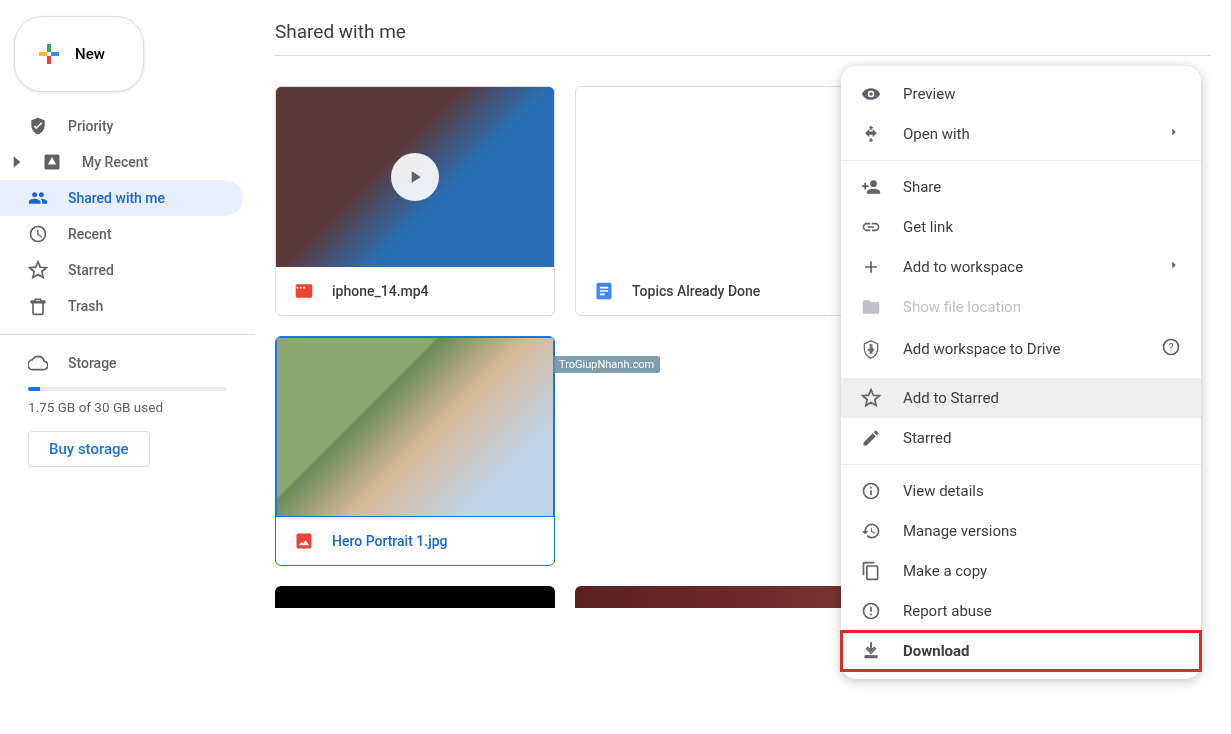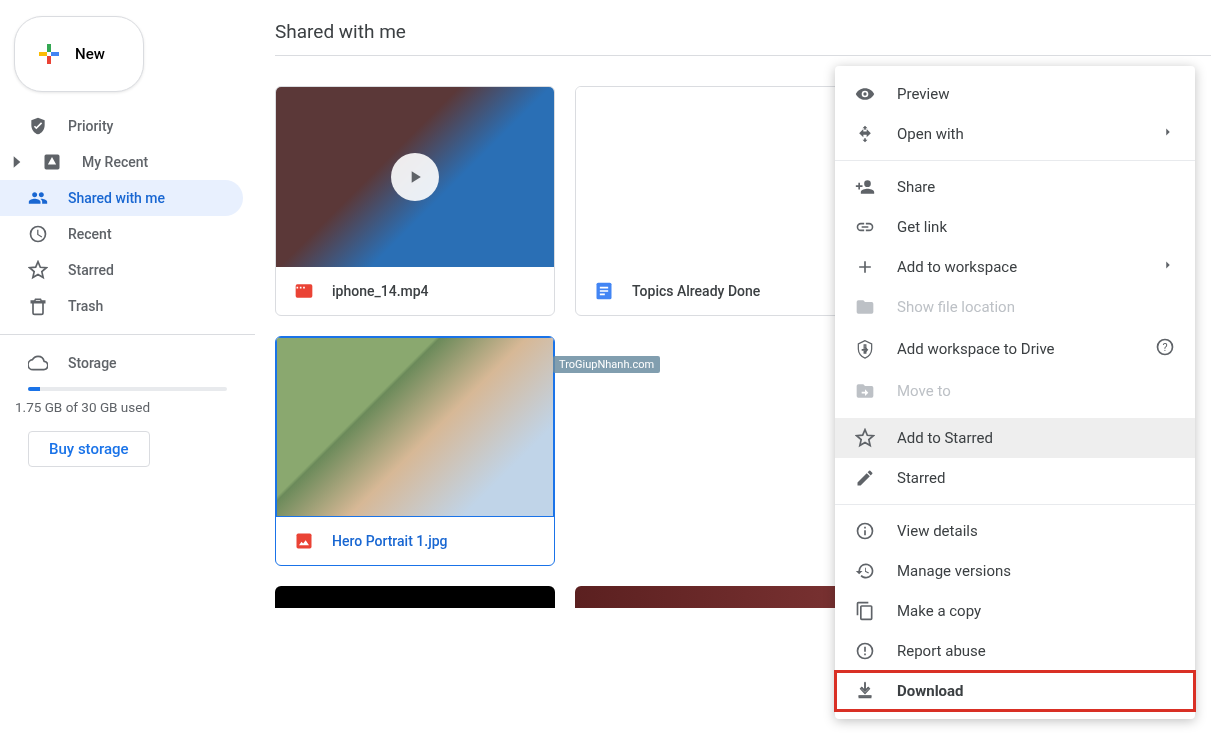--- a/index.html
+++ b/index.html
@@ -10,39 +10,39 @@
 .plus-icon { width: 24px; height: 24px; }
 .nav-item { display: flex; align-items: center; gap: 20px; padding: 8px 12px 8px 28px; font-size: 14px; font-weight: 500; color: #5f6368; cursor: pointer; border-radius: 0 20px 20px 0; margin-right: 12px; }
 .nav-item.expandable { padding-left: 12px; }
 .nav-item.active { background: #e8f0fe; color: #1967d2; }
 .nav-item.active svg { fill: #1967d2; }
 .nav-item svg { width: 20px; height: 20px; fill: #5f6368; flex-shrink: 0; }
 .expand-arrow { width: 10px; display: flex; justify-content: center; }
 .divider { height: 1px; background: #dadce0; margin: 10px 0 10px 0; }
 .storage-bar { height: 4px; background: #e8eaed; margin: 6px 28px 8px 28px; border-radius: 2px; overflow: hidden; }
 .storage-fill { height: 100%; width: 6%; background: #1a73e8; }
-.storage-text { font-size: 13.5px; color: #5f6368; padding-left: 15px; margin-bottom: 16px; }
+.storage-text { font-size: 13.5px; color: #5f6368; padding-left: 28px; margin-bottom: 16px; }
 .buy-btn { margin-left: 28px; padding: 8px 20px; border: 1px solid #dadce0; border-radius: 4px; background: #fff; color: #1a73e8; font-size: 15px; font-weight: 500; cursor: pointer; }
 .main { flex: 1; padding: 20px 20px; }
 .page-title { font-size: 19px; color: #3c4043; margin-bottom: 12px; }
 .title-rule { height: 1px; background: #dadce0; margin-bottom: 30px; }
 .grid { display: grid; grid-template-columns: repeat(2, 280px); gap: 20px; }
 .card { border: 1px solid #dadce0; border-radius: 6px; overflow: hidden; background: #fff; }
 .thumb { height: 180px; background: #f1f3f4; display: flex; align-items: center; justify-content: center; position: relative; }
 .card-footer { display: flex; align-items: center; gap: 18px; padding: 14px 18px; font-size: 14px; font-weight: 500; color: #3c4043; }
 .card-footer.selected { color: #1967d2; }
 .file-icon { width: 20px; height: 20px; }
 .card.selected { border-color: #1a73e8; }
 .card.selected .thumb { box-shadow: inset 0 0 0 1px #1a73e8; }
 .thumb-video { background: linear-gradient(135deg, #5b3838 40%, #2a6fb5 60%); }
 .thumb-doc { background: #fff; padding: 12px; font-size: 5px; color: #888; line-height: 1.3; overflow: hidden; }
 .thumb-portrait { background: linear-gradient(135deg, #8aa86f 35%, #6b8a5a 36%, #d7b896 55%, #c0d4e8 80%); }
 .play-btn { position: absolute; width: 48px; height: 48px; background: rgba(255,255,255,0.9); border-radius: 50%; display: flex; align-items: center; justify-content: center; }
 .folder-big { width: 64px; height: 52px; }
-.context-menu { position: absolute; top: 66px; right: 36px; width: 360px; background: #fff; border-radius: 4px; box-shadow: 0 2px 12px rgba(0,0,0,0.25); padding: 8px 0; z-index: 10; }
+.context-menu { position: absolute; top: 66px; right: 30px; width: 360px; background: #fff; border-radius: 15px; box-shadow: 0 2px 12px rgba(0,0,0,0.25); padding: 8px 0; z-index: 10; }
 .menu-item { display: flex; align-items: center; gap: 22px; padding: 10px 20px; font-size: 15px; color: #3c4043; cursor: pointer; position: relative; }
 .menu-item.hovered { background: #eeeeee; margin-top: 7px; }
 .menu-item.disabled { color: #bdc1c6; }
 .menu-item .mi-icon { width: 20px; height: 20px; flex-shrink: 0; display: flex; align-items: center; justify-content: center; }
 .menu-item .mi-icon svg { width: 20px; height: 20px; fill: #5f6368; }
 .menu-item.disabled .mi-icon svg { fill: #bdc1c6; }
 .menu-item .chevron { margin-left: auto; }
 .menu-item .help { margin-left: auto; }
 .menu-sep { height: 1px; background: #e8eaed; margin: 6px 0; }
 .menu-item.highlighted { outline: 3px solid #d93025; outline-offset: -2px; font-weight: bold; }
@@ -258,28 +258,20 @@
           <path d="M12 2 4 6v6c0 5 3.4 9.7 8 11 4.6-1.3 8-6 8-11V6l-8-4zm1 15h-2v-2h2v2zm0-4h-2V7h2v6z" fill="none" stroke="#5f6368" stroke-width="1.5"></path>
           <path d="M8 12h5l-2-2 1-1 4 4-4 4-1-1 2-2H8z"></path>
         </svg>
       </span>
       <span>Add workspace to Drive</span>
       <span class="help"><svg viewBox="0 0 24 24" width="20" height="20">
           <circle cx="12" cy="12" r="9" fill="none" stroke="#5f6368" stroke-width="2"></circle>
           <text x="12" y="17" text-anchor="middle" font-size="13" fill="#5f6368">?</text>
         </svg></span>
     </div>
-  <div class="menu-item disabled">
-      <span class="mi-icon">
-        <svg viewBox="0 0 24 24">
-          <path d="M10 4H4a2 2 0 0 0-2 2v12a2 2 0 0 0 2 2h16a2 2 0 0 0 2-2V8a2 2 0 0 0-2-2h-8l-2-2zm2 14v-3H8v-2h4V10l4 4-4 4z"></path>
-        </svg>
-      </span>
-      <span>Move to</span>
-    </div>
   <div class="menu-item hovered">
       <span class="mi-icon">
         <svg viewBox="0 0 24 24">
           <path d="M12 17.3 18.2 21l-1.6-7 5.4-4.7-7.2-.6L12 2 9.2 8.6 2 9.3l5.4 4.7-1.6 7z" fill="none" stroke="#5f6368" stroke-width="2"></path>
         </svg>
       </span>
       <span>Add to Starred</span>
     </div>
   <div class="menu-item">
       <span class="mi-icon">

